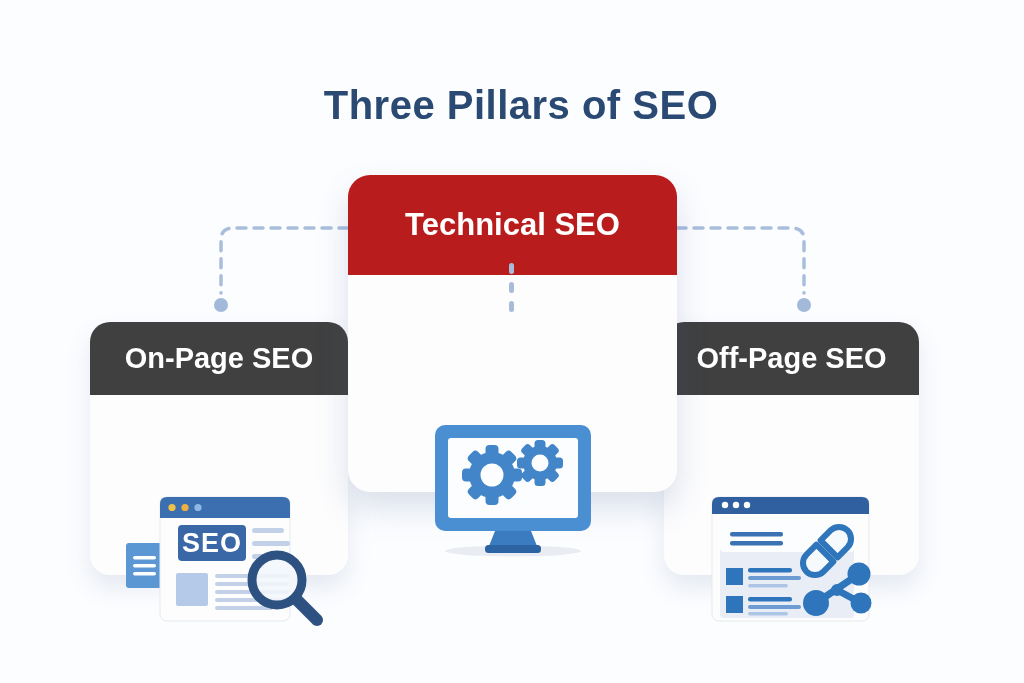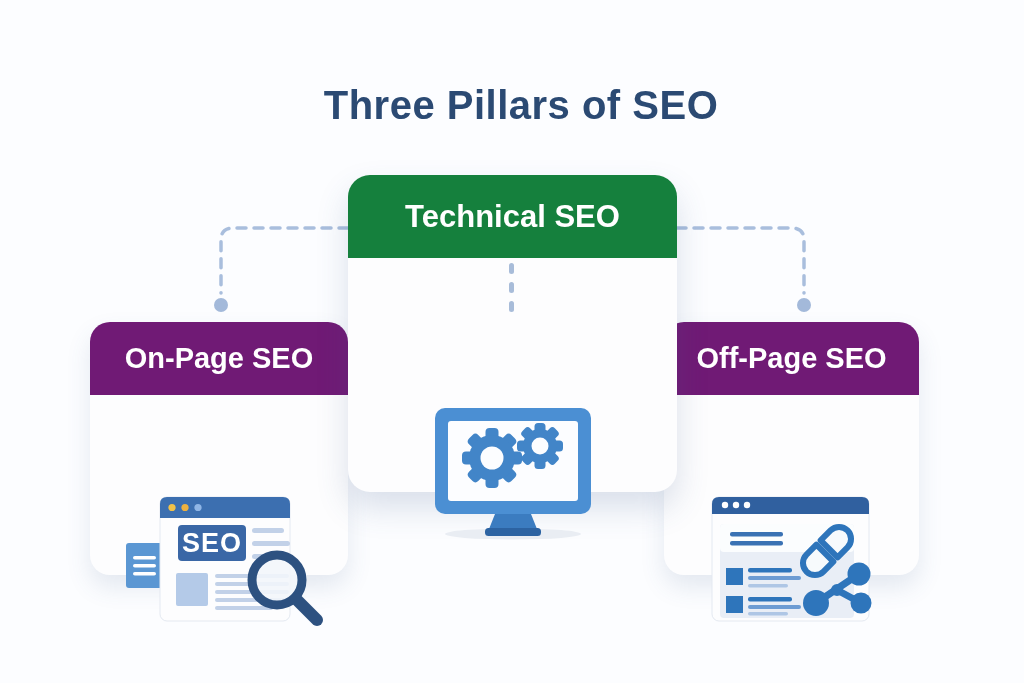--- a/index.html
+++ b/index.html
@@ -27,24 +27,24 @@
   .card-center{
     left:348px;top:175px;width:329px;height:317px;border-radius:22px;z-index:3;
     box-shadow:0 16px 32px rgba(60,90,140,.18);
   }
 
   .card-header{
     display:flex;align-items:center;justify-content:center;
     color:#fff;font-weight:bold;
   }
   .card-side .card-header{
-    height:73px;border-radius:20px 20px 0 0;background:#701a75;font-size:29px;
+    height:73px;border-radius:20px 20px 0 0;background:#404040;font-size:29px;
   }
   .card-center .card-header{
-    height:83px;border-radius:22px 22px 0 0;background:#15803d;font-size:31px;
+    height:100px;border-radius:22px 22px 0 0;background:#b91c1c;font-size:31px;
   }
 
   .card-body{position:relative;}
   .icon-svg{position:absolute;display:block;}
   .left-icon{left:0;top:73px;}
   .right-icon{left:0;top:73px;}
   .center-icon{left:65px;top:150px;}
 
   .center-dashes{
     position:absolute;left:161px;top:88px;z-index:4;

